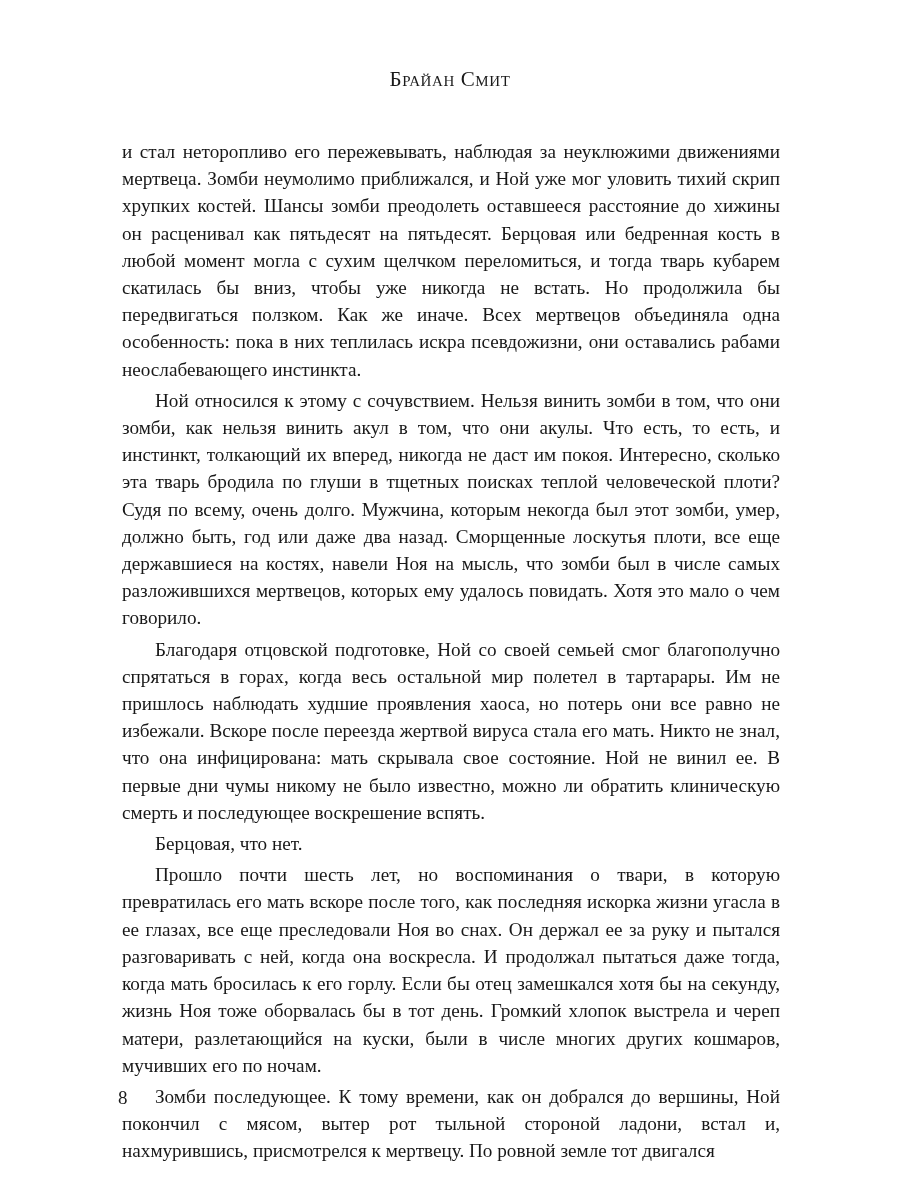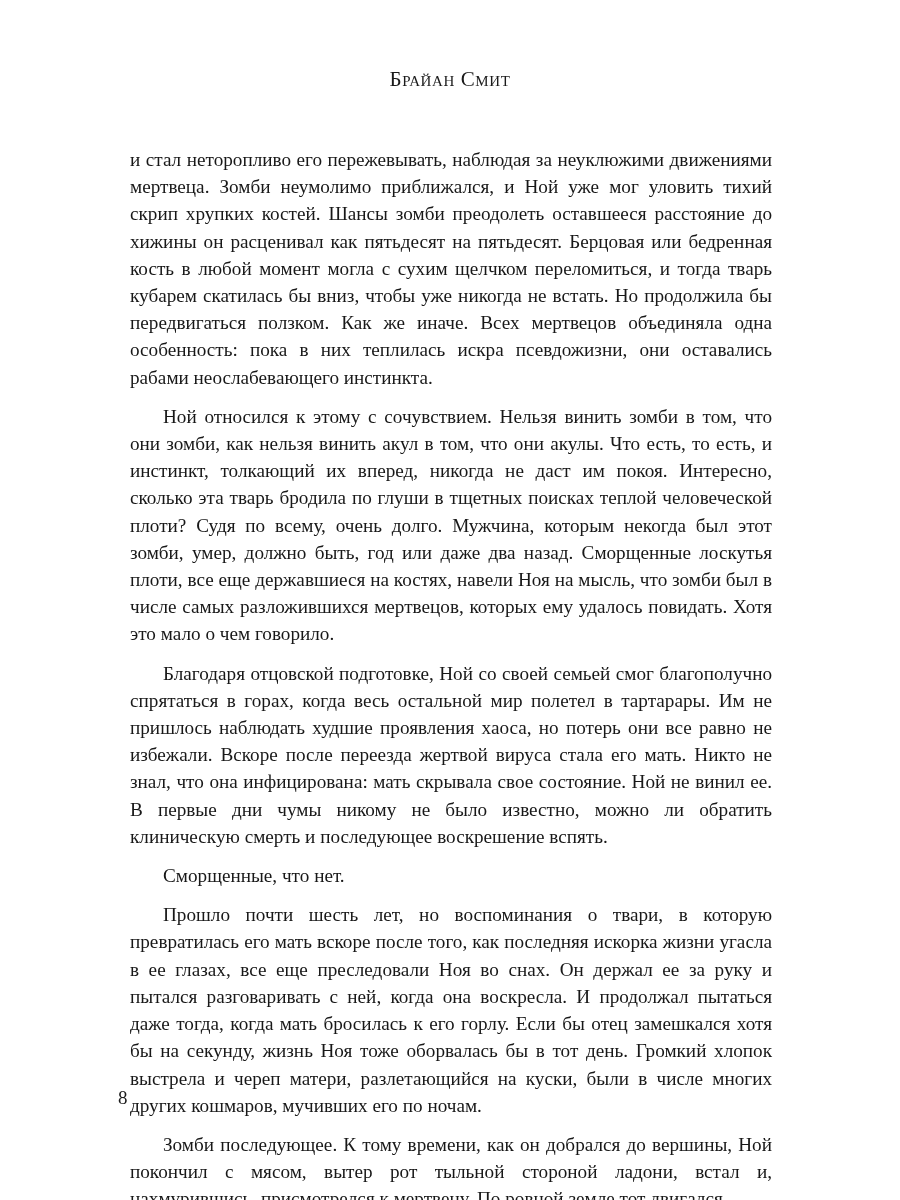--- a/index.html
+++ b/index.html
@@ -40,21 +40,21 @@
 
   
   .text-block {
     position: absolute;
     top: 134px;
     left: 118px;
     width: 666px;
   }
 
   .para {
-    margin: 12px;
+    margin: 4px;
     font-size: 19.2px;
     line-height: 27.2px;
     text-align: justify;
     text-justify: inter-word;
     text-indent: 33px;
     color: #181818;
     hyphens: manual;
     -webkit-hyphens: manual;
   }
   .para.no-indent {
@@ -75,20 +75,20 @@
 <body>
 
 <div class="page">
 
   <div class="running-head">Брайан Смит</div>
 
   <div class="text-block">
     <p class="para no-indent">и стал неторопливо его пережевывать, наблюдая за неуклюжими движениями мертвеца. Зомби неумолимо приближался, и Ной уже мог уловить тихий скрип хрупких костей. Шансы зомби преодолеть оставшееся расстояние до хижины он расценивал как пятьдесят на пятьдесят. Берцовая или бедренная кость в любой момент могла с сухим щелчком переломиться, и тогда тварь кубарем скатилась бы вниз, чтобы уже никогда не встать. Но продолжила бы передвигаться ползком. Как же иначе. Всех мертвецов объединяла одна особенность: пока в них теплилась искра псевдожизни, они оставались рабами неослабевающего инстинкта.</p>
     <p class="para">Ной относился к этому с сочувствием. Нельзя винить зомби в том, что они зомби, как нельзя винить акул в том, что они акулы. Что есть, то есть, и инстинкт, толкающий их вперед, никогда не даст им покоя. Интересно, сколько эта тварь бродила по глуши в тщетных поисках теплой человеческой плоти? Судя по всему, очень долго. Мужчина, которым некогда был этот зомби, умер, должно быть, год или даже два назад. Сморщенные лоскутья плоти, все еще державшиеся на костях, навели Ноя на мысль, что зомби был в числе самых разложившихся мертвецов, которых ему удалось повидать. Хотя это мало о чем говорило.</p>
     <p class="para">Благодаря отцовской подготовке, Ной со своей семьей смог благополучно спрятаться в горах, когда весь остальной мир полетел в тартарары. Им не пришлось наблюдать худшие проявления хаоса, но потерь они все равно не избежали. Вскоре после переезда жертвой вируса стала его мать. Никто не знал, что она инфицирована: мать скрывала свое состояние. Ной не винил ее. В первые дни чумы никому не было известно, можно ли обратить клиническую смерть и последующее воскрешение вспять.</p>
-    <p class="para">Сморщенные, что нет.</p>
+    <p class="para">Берцовая, что нет.</p>
     <p class="para">Прошло почти шесть лет, но воспоминания о твари, в которую превратилась его мать вскоре после того, как последняя искорка жизни угасла в ее глазах, все еще преследовали Ноя во снах. Он держал ее за руку и пытался разговаривать с ней, когда она воскресла. И продолжал пытаться даже тогда, когда мать бросилась к его горлу. Если бы отец замешкался хотя бы на секунду, жизнь Ноя тоже оборвалась бы в тот день. Громкий хлопок выстрела и череп матери, разлетающийся на куски, были в числе многих других кошмаров, мучивших его по ночам.</p>
     <p class="para">Зомби последующее. К тому времени, как он добрался до вершины, Ной покончил с мясом, вытер рот тыльной стороной ладони, встал и, нахмурившись, присмотрелся к мертвецу. По ровной земле тот двигался</p>
   </div>
 
   <div class="folio">8</div>
 
 </div>
 
 </body></html>

